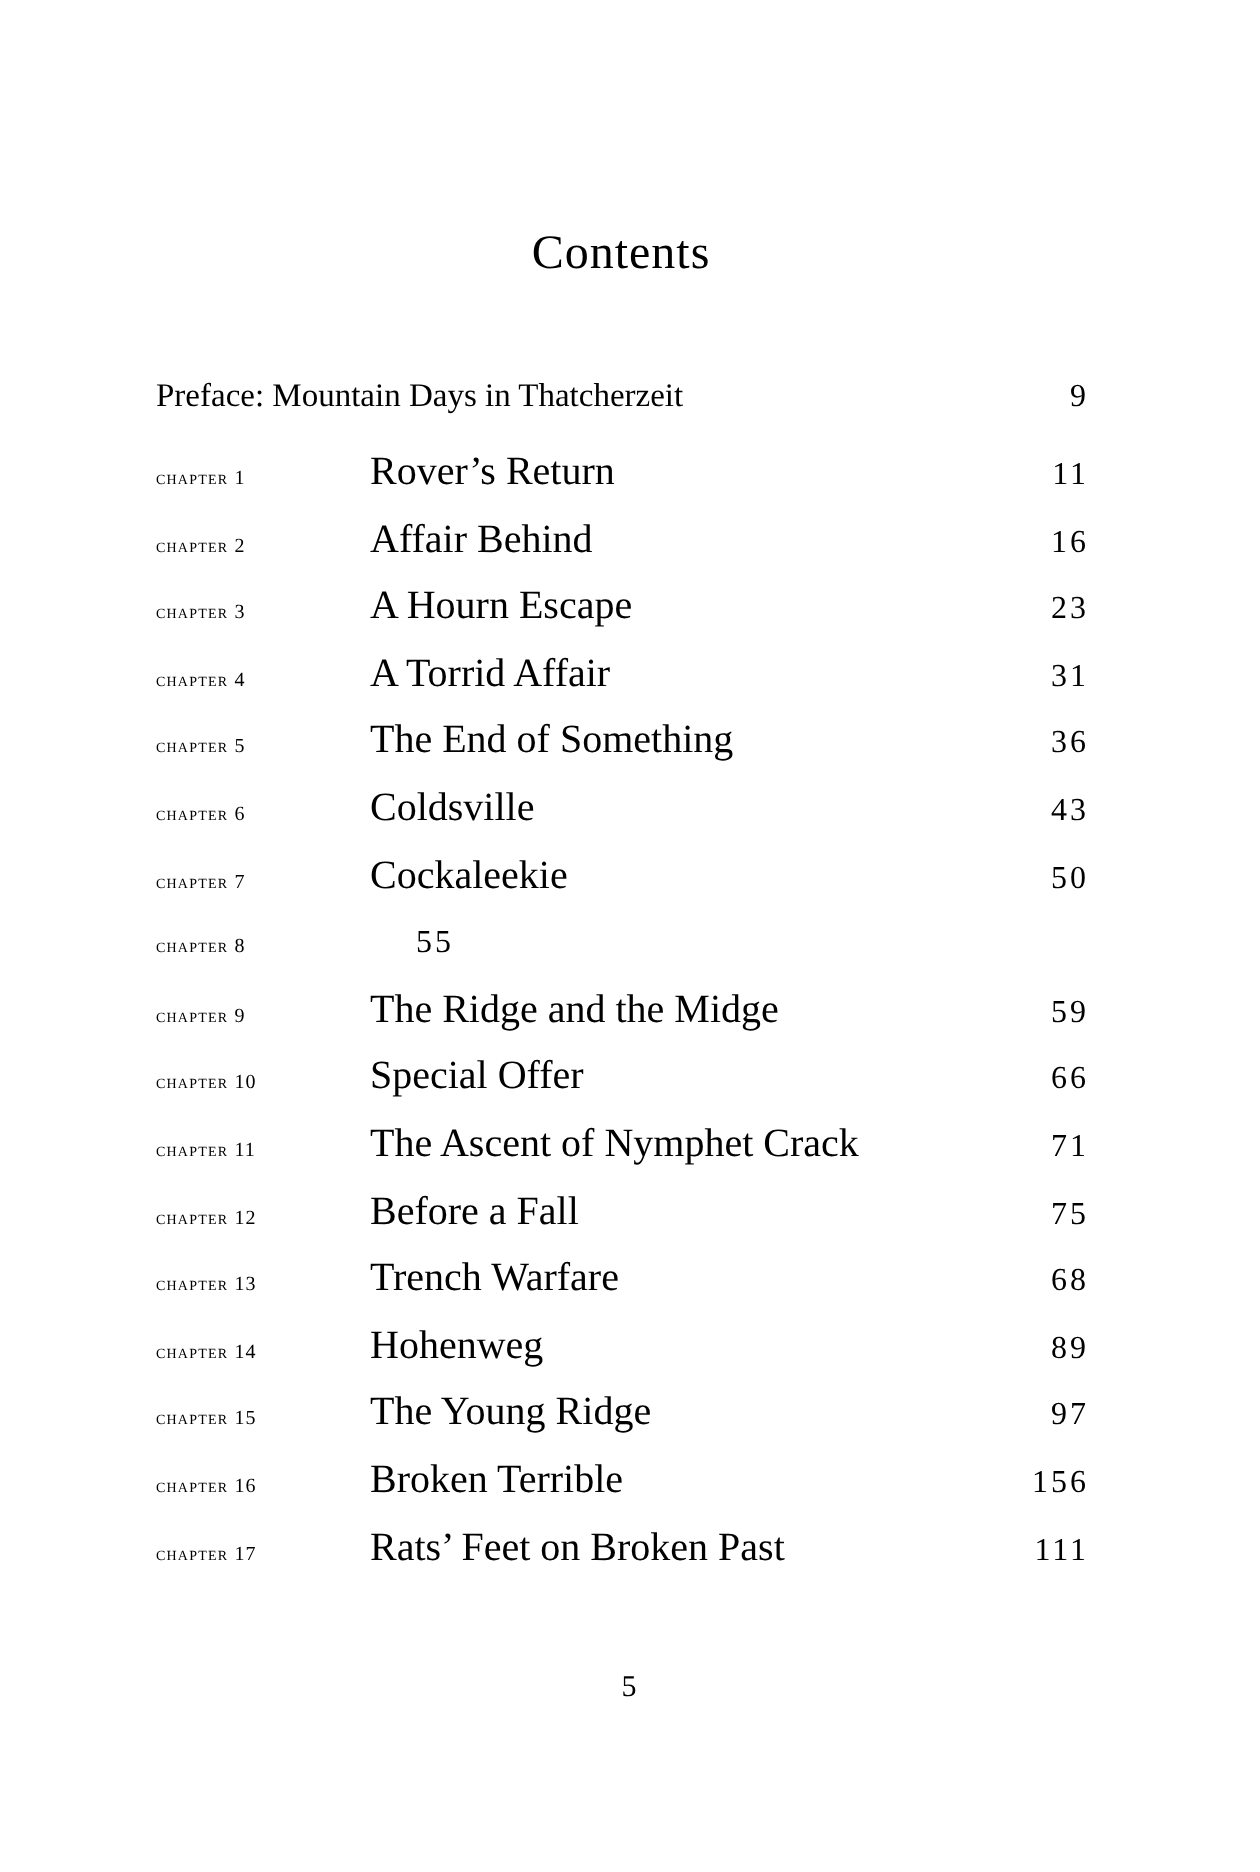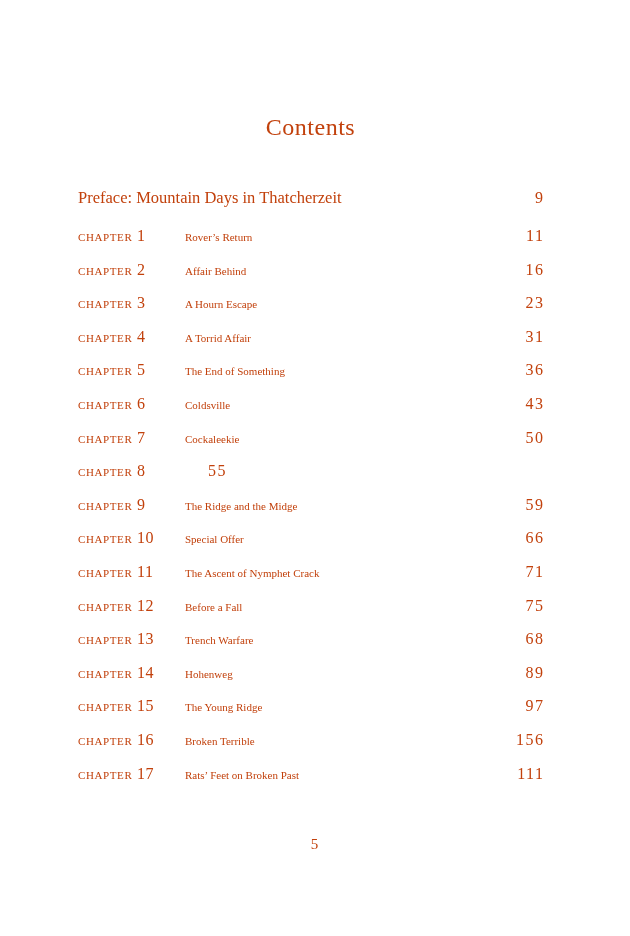--- a/index.html
+++ b/index.html
@@ -6,21 +6,21 @@
     margin: 0;
     padding: 0;
     background: #ffffff;
   }
   .book-page {
     position: relative;
     width: 630px;
     height: 936px;
     background: #ffffff;
     font-family: "Liberation Serif", serif;
-    color: #c2410c;
+    color: #000000;
     overflow: hidden;
   }
   .content {
     position: absolute;
     left: 78px;
     top: 0;
     width: 465px;
   }
   .page-title {
     margin: 0;
@@ -44,28 +44,28 @@
   }
   .chapter-row {
     display: flex;
     align-items: baseline;
     height: 33.6px;
     line-height: 33.6px;
   }
   .ch-label {
     width: 107px;
     flex: 0 0 107px;
-    font-size: 16px;
+    font-size: 10px;
     text-transform: lowercase;
     font-variant: small-caps;
     letter-spacing: 0.6px;
   }
   .ch-title {
     flex: 1 1 auto;
-    font-size: 11px;
+    font-size: 20px;
   }
   .pagenum {
     flex: 0 0 auto;
     min-width: 42px;
     text-align: right;
     font-size: 16px;
     letter-spacing: 1.5px;
     margin-right: -1.5px;
   }
   .folio {

